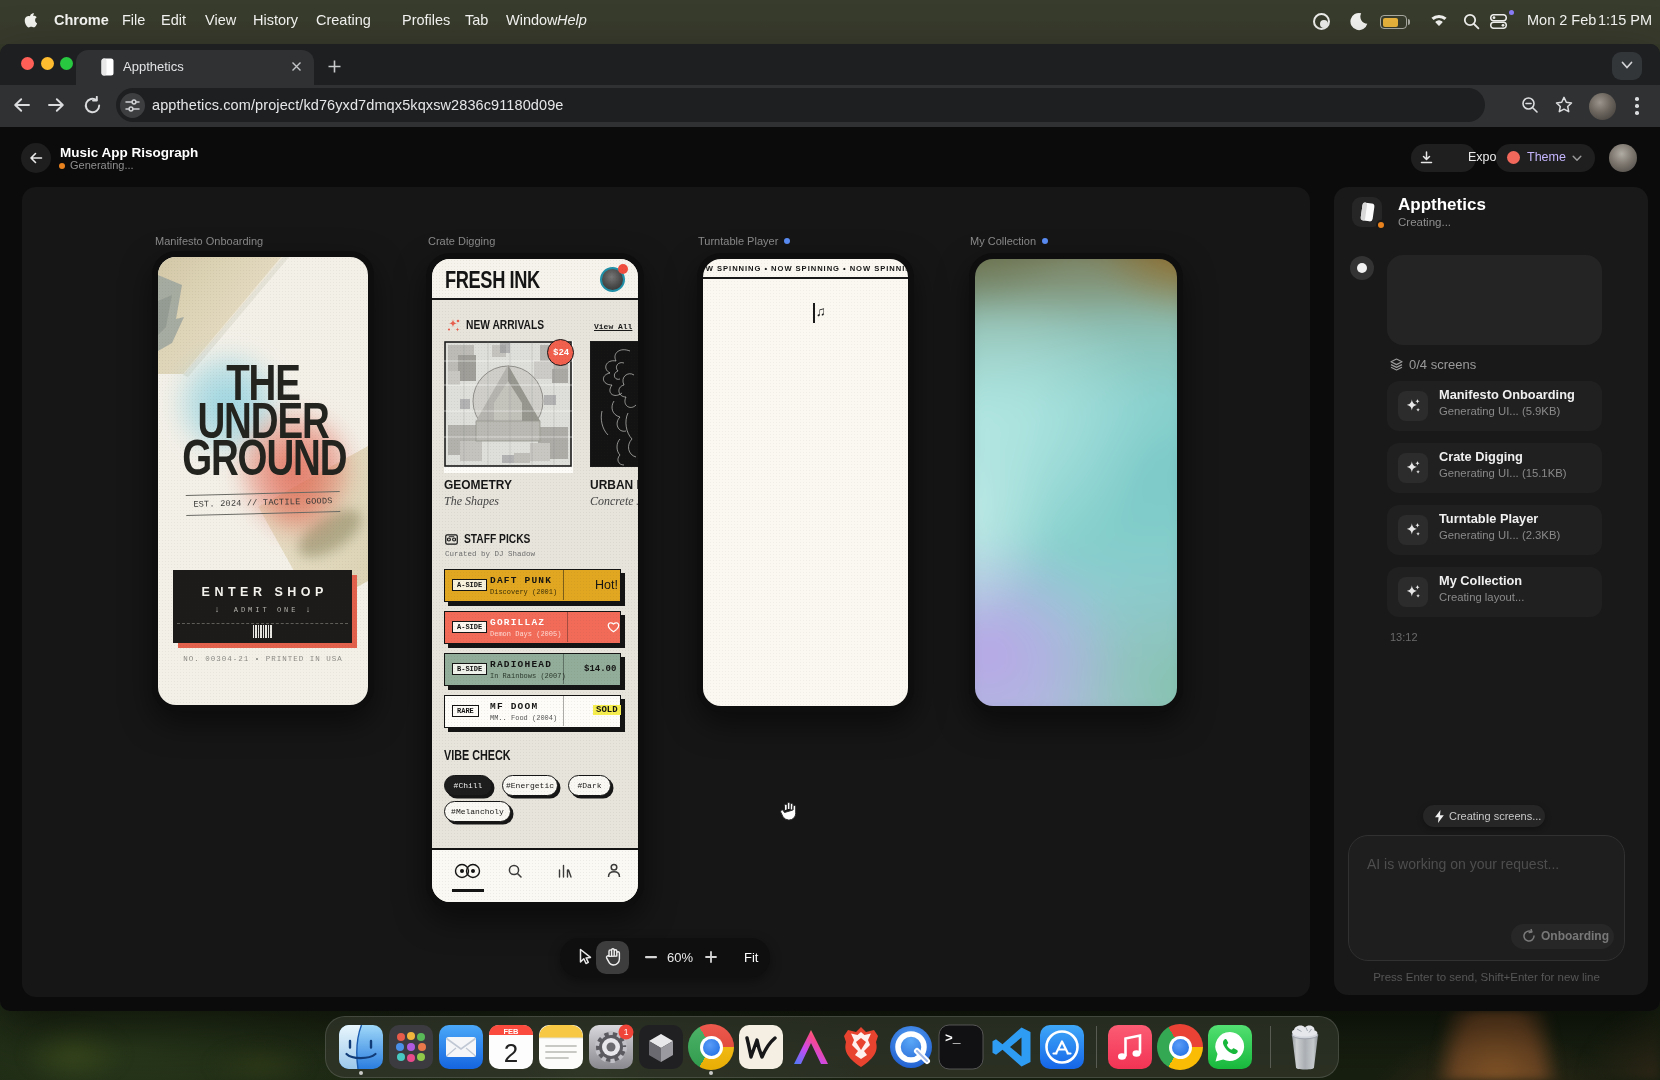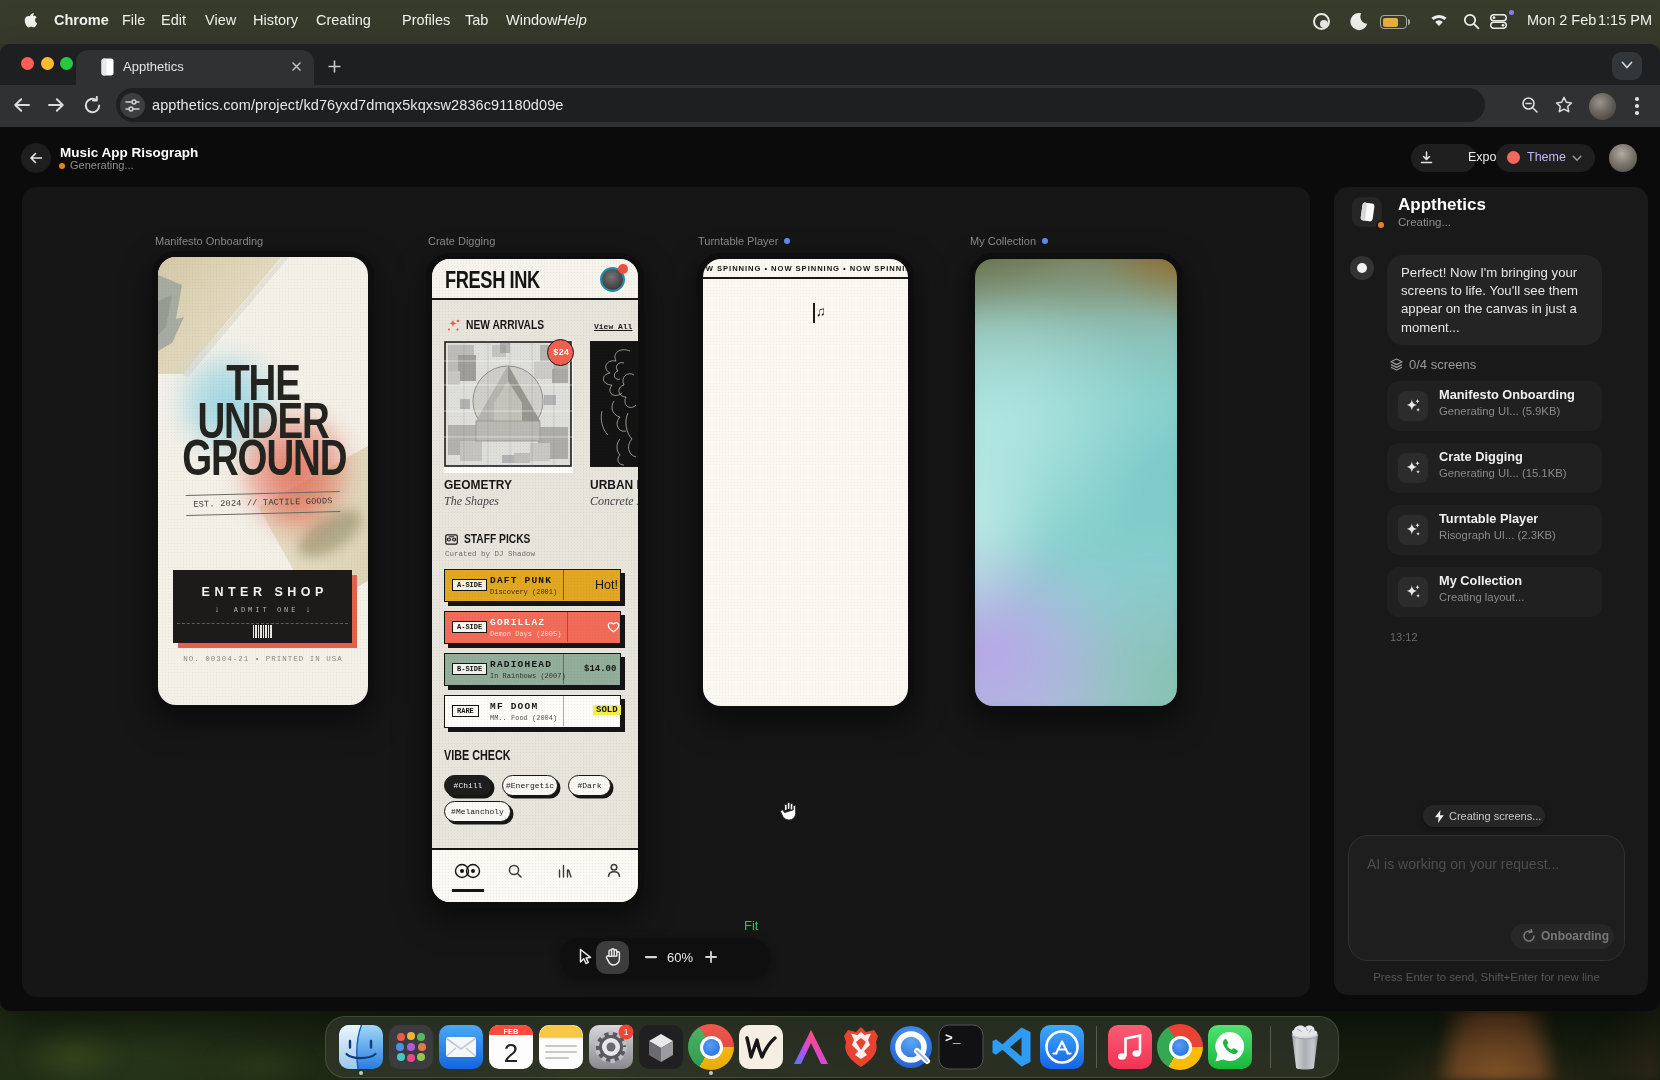--- a/index.html
+++ b/index.html
@@ -375,41 +375,40 @@
         <svg class="abs" style="left:582px;top:760px;" width="18" height="20" viewBox="0 0 18 20" fill="none" stroke="#f0f0f0" stroke-width="1.4" stroke-linejoin="round" stroke-linecap="round">
             <path d="M5 9 V4.2 a1.3 1.3 0 0 1 2.6 0 V8 M7.6 8 V3 a1.3 1.3 0 0 1 2.6 0 V8 M10.2 8 V4 a1.3 1.3 0 0 1 2.6 0 V9 M12.8 9 V6 a1.3 1.3 0 0 1 2.6 0 V12 a6 6 0 0 1 -6 6 H10 a6 6 0 0 1 -5.5 -3.6 L2.6 10.8 a1.4 1.4 0 0 1 2.4 -1.4 Z"></path>
           </svg>
         <svg class="abs" style="left:623px;top:769px;" width="12" height="3" viewBox="0 0 12 3">
             <rect width="12" height="2.2" rx="1" fill="#d5d5d5"></rect>
           </svg>
         <span class="abs" style="left:645px;top:763px;font-size:13px;color:#e8e8e8;">60%</span>
         <svg class="abs" style="left:683px;top:764px;" width="12" height="12" viewBox="0 0 12 12" fill="none" stroke="#d5d5d5" stroke-width="1.8" stroke-linecap="round">
             <path d="M6 1 V11 M1 6 H11"></path>
           </svg>
-        <span class="abs" style="left:722px;top:731px;font-size:13px;color:#22c55e;text-align:right;">Fit</span>
+        <span class="abs" style="left:722px;top:763px;font-size:13px;color:#ffffff;text-align:right;">Fit</span>
         <svg class="abs" style="left:757px;top:613px;" width="20" height="22" viewBox="0 0 20 22" fill="#fdfdfd" stroke="#2a2a2a" stroke-width="1" stroke-linejoin="round">
             <path d="M5.5 10.5 V5.6 a1.4 1.4 0 0 1 2.8 0 V9 M8.3 9 V3.9 a1.4 1.4 0 0 1 2.8 0 V9 M11.1 9 V4.8 a1.4 1.4 0 0 1 2.8 0 V10 M13.9 10 V6.8 a1.4 1.4 0 0 1 2.8 0 V13.5 a6.5 6.5 0 0 1 -6.5 6.5 H9.6 a6.5 6.5 0 0 1 -5.9 -3.8 L1.8 12.2 a1.5 1.5 0 0 1 2.6 -1.5 L5.5 12.5 Z"></path>
           </svg>
       </div>
 
       <div class="abs" id="sidebar" style="left:1334px;top:60px;width:314px;height:808px;background:#191919;border-radius:14px;overflow:hidden;">
 
         <div class="abs" style="left:18px;top:10px;width:30px;height:30px;border-radius:9px;background:#262626;"></div>
         <svg class="abs" style="left:25px;top:15px;" width="17" height="21" viewBox="0 0 17 21">
             <rect x="2.5" y="1" width="12" height="18" rx="3" fill="#fafafa" transform="rotate(8 8.5 10.5)"></rect>
             <rect x="2.5" y="1" width="4.5" height="18" rx="2" fill="#d8d8d8" transform="rotate(8 8.5 10.5)"></rect>
           </svg>
         <div class="abs" style="left:42px;top:33px;width:10px;height:10px;border-radius:50%;background:#e8821e;border:2px solid #191919;"></div>
         <span class="abs" style="left:64px;top:8px;font-size:17px;font-weight:bold;color:#fff;">Appthetics</span>
         <span class="abs" style="left:64px;top:29px;font-size:11.5px;color:#8f8f8f;">Creating...</span>
 
         <div class="abs" style="left:16px;top:69px;width:24px;height:24px;border-radius:50%;background:#333;"></div>
         <div class="abs" style="left:23px;top:76px;width:10px;height:10px;border-radius:50%;background:#f2f2f2;"></div>
         <div class="abs" style="left:53px;top:68px;width:215px;height:90px;border-radius:16px;background:#242424;"></div>
-        <div class="abs" style="left:67px;top:77px;width:185px;font-size:13.2px;line-height:18.2px;color:#e6e6e6;">Perfect! Now I'm bringing your screens to life. You'll see them appear on the canvas in just a moment...</div>
 
         <svg class="abs" style="left:56px;top:171px;" width="13" height="13" viewBox="0 0 13 13" fill="none" stroke="#9a9a9a" stroke-width="1.2" stroke-linejoin="round">
             <path d="M6.5 1 L12 3.8 L6.5 6.6 L1 3.8 Z"></path>
             <path d="M1 6.6 L6.5 9.4 L12 6.6"></path>
             <path d="M1 9.2 L6.5 12 L12 9.2"></path>
           </svg>
         <span class="abs" style="left:75px;top:170px;font-size:13px;color:#9a9a9a;">0/4 screens</span>
 
         <div class="abs" style="left:53px;top:194px;width:215px;height:50px;border-radius:12px;background:#202020;"></div>
         <div class="abs" style="left:64px;top:204px;width:30px;height:30px;border-radius:8px;background:#2c2c2c;"></div>
@@ -432,21 +431,21 @@
         <span class="abs" style="left:105px;top:280px;font-size:11.3px;color:#8a8a8a;">Generating UI... (15.1KB)</span>
 
         <div class="abs" style="left:53px;top:318px;width:215px;height:50px;border-radius:12px;background:#202020;"></div>
         <div class="abs" style="left:64px;top:328px;width:30px;height:30px;border-radius:8px;background:#2c2c2c;"></div>
         <svg class="abs" style="left:70px;top:334px;" width="18" height="18" viewBox="0 0 16 16" fill="#e8e8e8">
             <path d="M7 2 C7.4 5 8.5 6.3 11.5 7 C8.5 7.7 7.4 9 7 12 C6.6 9 5.5 7.7 2.5 7 C5.5 6.3 6.6 5 7 2 Z"></path>
             <path d="M12 1.5 C12.2 2.8 12.7 3.4 14 3.7 C12.7 4 12.2 4.6 12 5.9 C11.8 4.6 11.3 4 10 3.7 C11.3 3.4 11.8 2.8 12 1.5 Z"></path>
             <path d="M12.5 9.5 C12.7 10.6 13.1 11.1 14.2 11.3 C13.1 11.5 12.7 12 12.5 13.1 C12.3 12 11.9 11.5 10.8 11.3 C11.9 11.1 12.3 10.6 12.5 9.5 Z"></path>
           </svg>
         <span class="abs" style="left:105px;top:324px;font-size:12.8px;font-weight:bold;color:#f0f0f0;">Turntable Player</span>
-        <span class="abs" style="left:105px;top:342px;font-size:11.3px;color:#8a8a8a;">Risograph UI... (2.3KB)</span>
+        <span class="abs" style="left:105px;top:342px;font-size:11.3px;color:#8a8a8a;">Generating UI... (2.3KB)</span>
 
         <div class="abs" style="left:53px;top:380px;width:215px;height:50px;border-radius:12px;background:#202020;"></div>
         <div class="abs" style="left:64px;top:390px;width:30px;height:30px;border-radius:8px;background:#2c2c2c;"></div>
         <svg class="abs" style="left:70px;top:396px;" width="18" height="18" viewBox="0 0 16 16" fill="#e8e8e8">
             <path d="M7 2 C7.4 5 8.5 6.3 11.5 7 C8.5 7.7 7.4 9 7 12 C6.6 9 5.5 7.7 2.5 7 C5.5 6.3 6.6 5 7 2 Z"></path>
             <path d="M12 1.5 C12.2 2.8 12.7 3.4 14 3.7 C12.7 4 12.2 4.6 12 5.9 C11.8 4.6 11.3 4 10 3.7 C11.3 3.4 11.8 2.8 12 1.5 Z"></path>
             <path d="M12.5 9.5 C12.7 10.6 13.1 11.1 14.2 11.3 C13.1 11.5 12.7 12 12.5 13.1 C12.3 12 11.9 11.5 10.8 11.3 C11.9 11.1 12.3 10.6 12.5 9.5 Z"></path>
           </svg>
         <span class="abs" style="left:105px;top:386px;font-size:12.8px;font-weight:bold;color:#f0f0f0;">My Collection</span>
         <span class="abs" style="left:105px;top:404px;font-size:11.3px;color:#8a8a8a;">Creating layout...</span>

